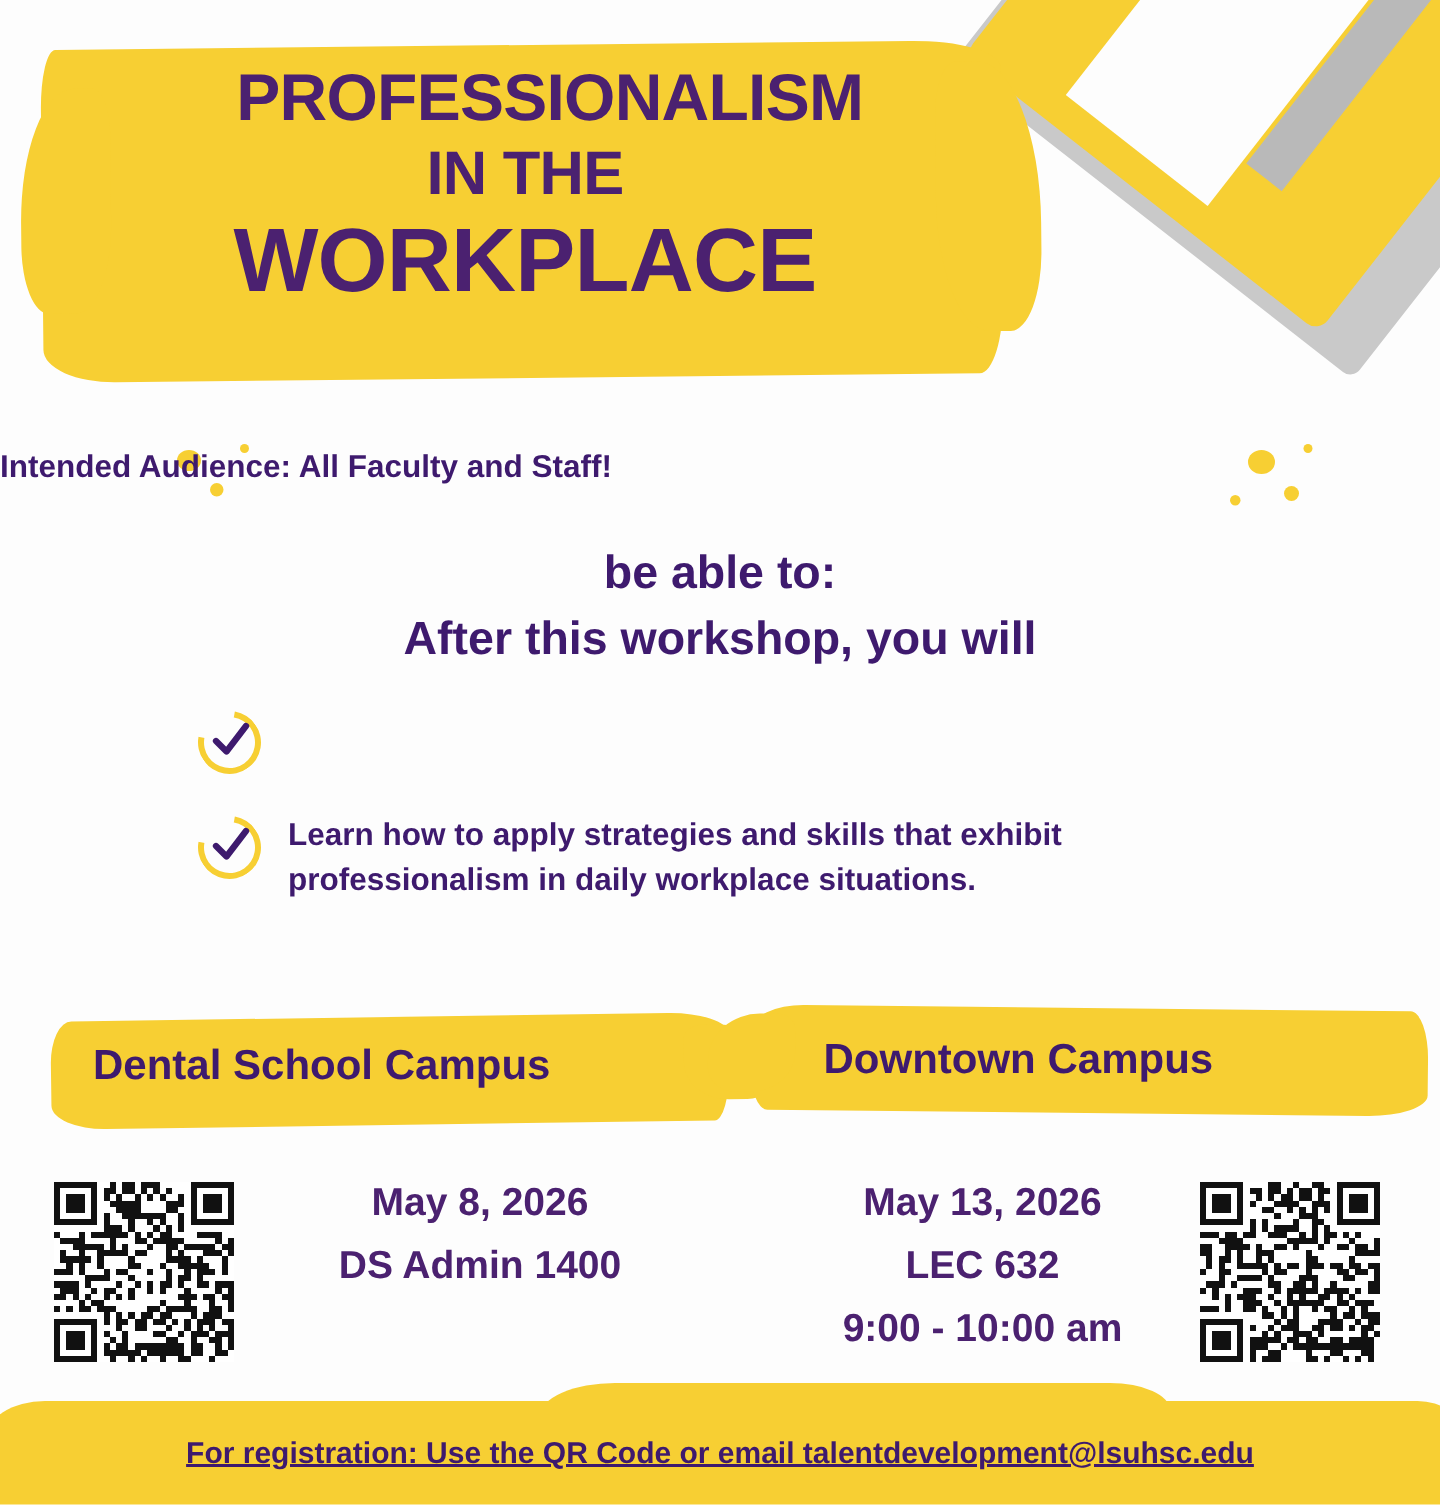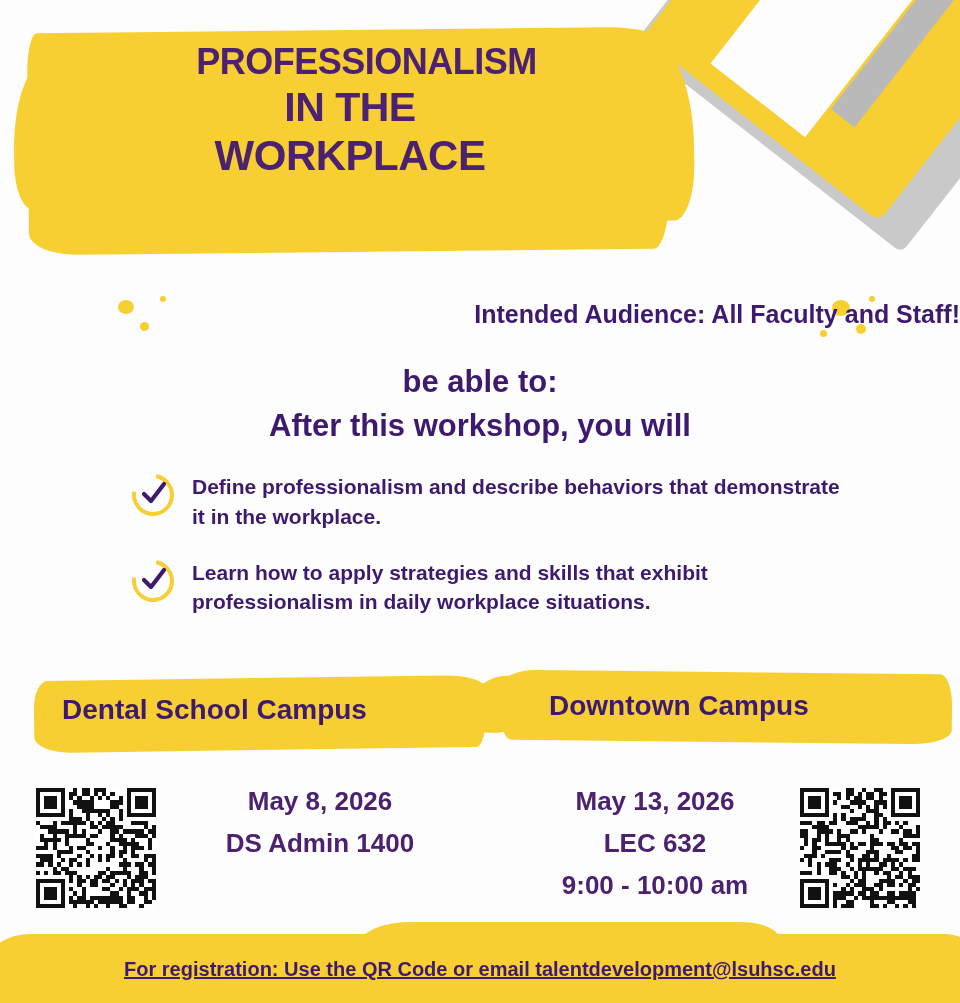--- a/index.html
+++ b/index.html
@@ -168,32 +168,32 @@
     position: absolute;
     left: 0;
     top: 44px;
     width: 700px;
     text-align: center;
     color: #4b2170;
     font-weight: bold;
     line-height: 1.02;
     letter-spacing: -0.5px;
   }
-  .title-line-1 { font-size: 36px; padding-left: 33px; }
+  .title-line-1 { font-size: 44px; padding-left: 33px; }
   .title-line-2 { font-size: 41px; margin-top: 6px; }
-  .title-line-3 { font-size: 42px; margin-top: 6px; }
+  .title-line-3 { font-size: 60px; margin-top: 6px; }
 
   .audience {
     position: absolute;
     left: 0;
     top: 300px;
     width: 960px;
-    text-align: right;
-    color: #3e1a6e;
-    font-size: 25px;
+    text-align: left;
+    color: #3e1a6e;
+    font-size: 21px;
     font-weight: bold;
   }
 
   .subhead {
     position: absolute;
     left: 0;
     top: 360px;
     width: 960px;
     text-align: center;
     color: #3e1a6e;
@@ -329,21 +329,20 @@
 
     <div class="bullets">
 
       <div class="bullet">
         <span class="check-wrap">
           <span class="check-circle"></span>
           <svg class="check-mark" viewBox="0 0 26 26">
             <path d="M3 13 L10 20 L23 3" fill="none" stroke="#3e1a6e" stroke-width="4.2" stroke-linecap="round" stroke-linejoin="round"></path>
           </svg>
         </span>
-        <span class="bullet-text">Define professionalism and describe behaviors that demonstrate it in the workplace.</span>
       </div>
 
       <div class="bullet">
         <span class="check-wrap">
           <span class="check-circle"></span>
           <svg class="check-mark" viewBox="0 0 26 26">
             <path d="M3 13 L10 20 L23 3" fill="none" stroke="#3e1a6e" stroke-width="4.2" stroke-linecap="round" stroke-linejoin="round"></path>
           </svg>
         </span>
         <span class="bullet-text">Learn how to apply strategies and skills that exhibit professionalism in daily workplace situations.</span>

